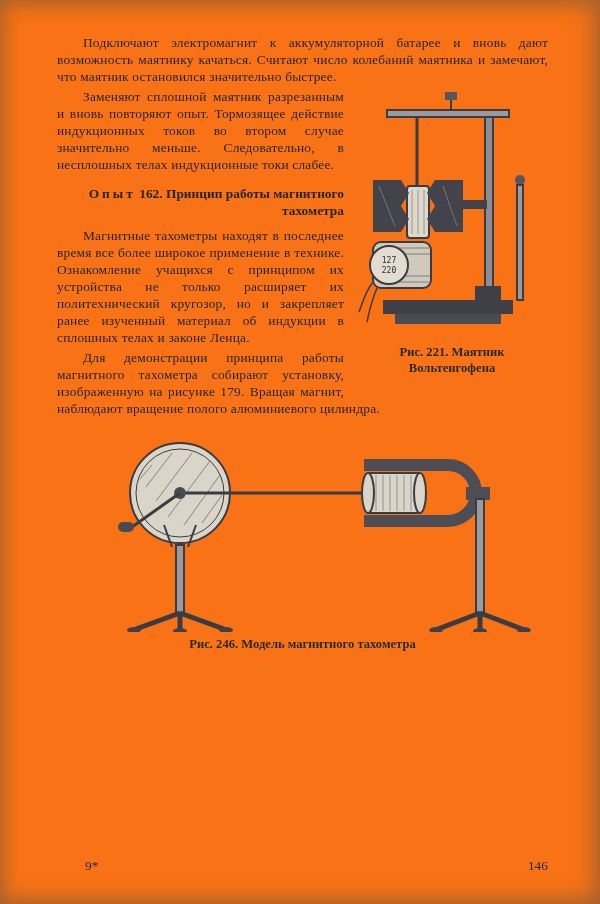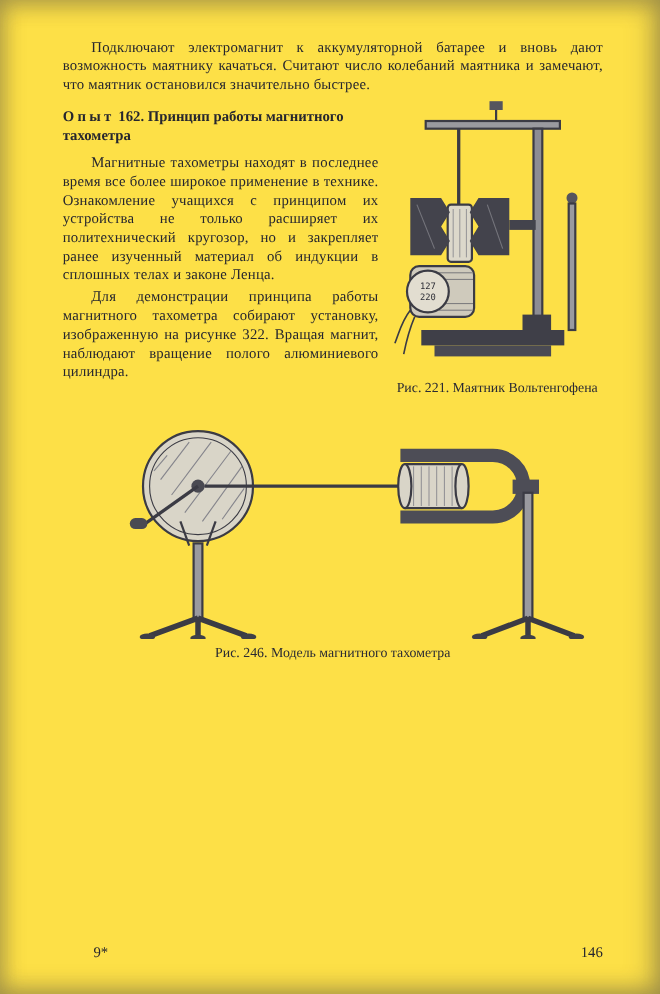--- a/index.html
+++ b/index.html
@@ -1,20 +1,20 @@
 <!DOCTYPE html>
 <html lang="ru"><head>
 <meta charset="utf-8">
 <style>
   html,body{margin:0;padding:0;background:#9a968c;}
   .page{
     position:relative;
     width:600px;height:904px;
     margin:0 auto;
-    background:#fde047;
+    background:#f97316;
     box-shadow:inset -10px 0 22px rgba(95,88,72,.30),
                inset 0 -8px 18px rgba(95,88,72,.28),
                inset 0 10px 16px rgba(95,88,72,.18),
                inset 10px 0 16px rgba(95,88,72,.14);
     box-sizing:border-box;
     padding:34px 52px 0 57px;
     overflow:hidden;
     font-family:"Liberation Serif","DejaVu Serif",serif;
     color:#26262e;
   }
@@ -27,40 +27,41 @@
     letter-spacing:.2px;
     hyphens:auto;
   }
   .no-indent{text-indent:0;}
   .spaced{letter-spacing:3px;}
   .exp-heading{
     margin:12px 0 8px 0;
     font-size:13.4px;
     line-height:17px;
     font-weight:bold;
-    text-align:left;
+    text-align:right;
   }
   figure{margin:0;padding:0;}
   .fig221{
     float:right;
     width:192px;
     margin:2px 0 16px 12px;
     text-align:center;
   }
   .fig222{
     clear:both;
     margin:10px 0 0 0;
     text-align:center;
   }
   figcaption{
     font-size:12.6px;
     line-height:16px;
     text-align:center;
     margin-top:4px;
     color:#2a2a33;
+    font-weight:bold;
   }
   .footer{
     position:absolute;
     left:57px;right:52px;bottom:30px;
     display:flex;
     justify-content:space-between;
     font-size:13.4px;
   }
   .footer .sig{padding-left:28px;}
   svg{display:block;margin:0 auto;}
@@ -121,27 +122,28 @@
           <text x="32" y="173" text-anchor="middle" font-size="8" fill="#2e2e36" stroke="none" font-family="DejaVu Sans Mono, monospace">127</text>
           <text x="32" y="183" text-anchor="middle" font-size="8" fill="#2e2e36" stroke="none" font-family="DejaVu Sans Mono, monospace">220</text>
           <path d="M16 192 C 8 202, 6 212, 2 222" stroke-width="1.5"></path>
           <path d="M20 198 C 14 212, 12 222, 10 232" stroke-width="1.5"></path>
         </g>
       </g>
     </svg>
     <figcaption>Рис. 221. Маятник Вольтенгофена</figcaption>
   </figure>
 
+  <p class="para">Заменяют сплошной маятник разрезанным и вновь повторяют опыт. Тормозящее действие индукционных токов во втором случае значительно меньше. Следовательно, в несплошных телах индукционные токи слабее.</p>
 
   <h3 class="exp-heading"><span class="spaced">Опыт</span> <span>162. Принцип работы магнитного тахометра</span></h3>
 
 
   <p class="para">Магнитные тахометры находят в последнее время все более широкое применение в технике. Ознакомление учащихся с принципом их устройства не только расширяет их политехнический кругозор, но и закрепляет ранее изученный материал об индукции в сплошных телах и законе Ленца.</p>
 
-  <p class="para">Для демонстрации принципа работы магнитного тахометра собирают установку, изображенную на рисунке 322. Вращая магнит, наблюдают вращение полого алюминиевого цилиндра.</p>
+  <p class="para">Для демонстрации принципа работы магнитного тахометра собирают установку, изображенную на рисунке 179. Вращая магнит, наблюдают вращение полого алюминиевого цилиндра.</p>
 
   <figure class="fig222">
     <svg width="470" height="205" viewBox="0 0 470 205">
       <g fill="none" stroke="#3b3b44" stroke-width="2">
 
         <g>
           <circle cx="112" cy="66" r="50" fill="#d9d5c8"></circle>
           <circle cx="112" cy="66" r="44" stroke-width="1"></circle>
           <line x1="84" y1="38" x2="72" y2="52" stroke="#84848b" stroke-width="1"></line>
           <line x1="104" y1="26" x2="78" y2="60" stroke="#84848b" stroke-width="1"></line>

